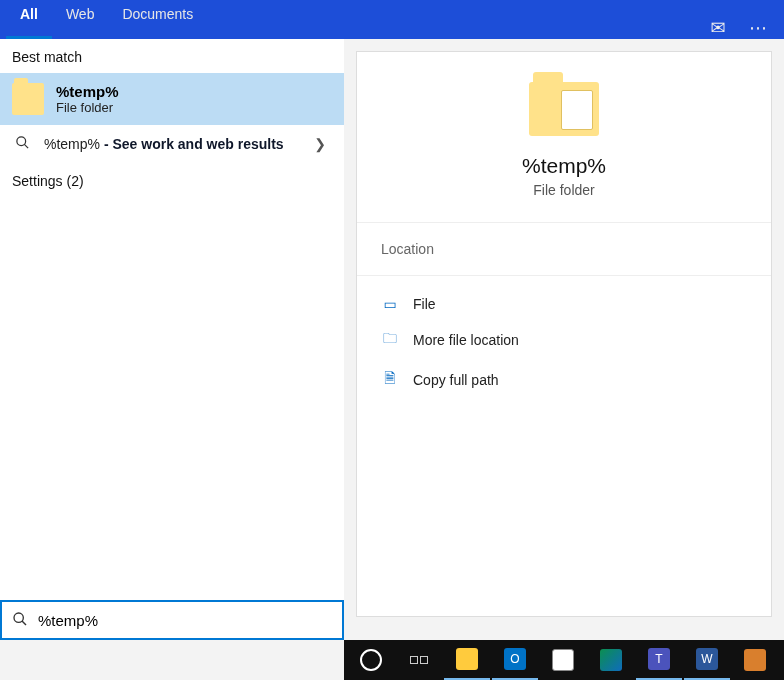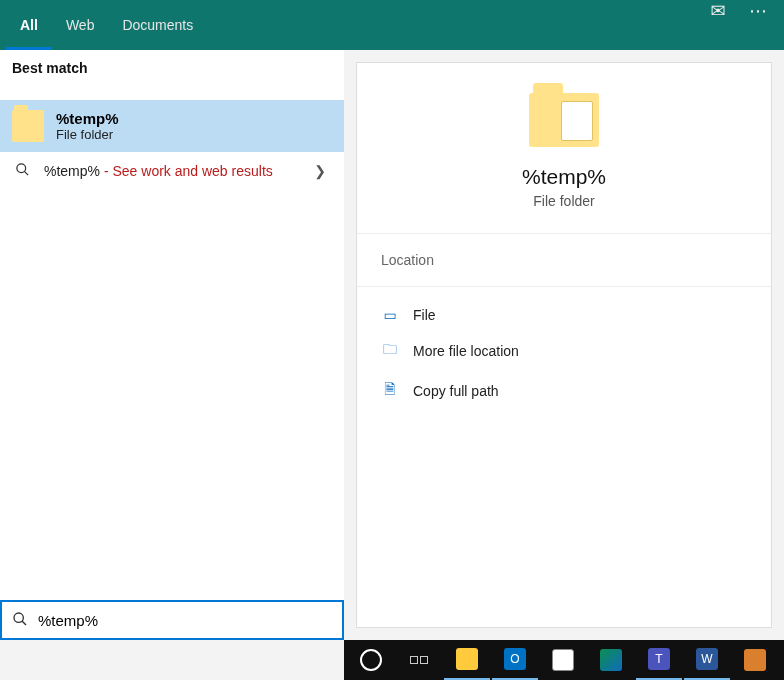--- a/index.html
+++ b/index.html
@@ -1,38 +1,38 @@
 <!DOCTYPE html>
 <html><head>
 <meta charset="utf-8">
 <style>
   * { margin: 0; padding: 0; box-sizing: border-box; font-family: "Segoe UI", Arial, sans-serif; }
   body { width: 784px; height: 680px; background: #f3f3f3; overflow: hidden; position: relative; }
 
   
   .tabbar {
-    height: 50px; background: #0f766e; display: flex; align-items: flex-start;
+    height: 39px; background: #1d4ed8; display: flex; align-items: flex-end;
     padding: 0 6px; color: #fff; font-size: 14px;
   }
   .tab {
     padding: 0 14px; height: 50px; line-height: 50px; cursor: pointer;
     color: #e6e6e6;
   }
   .tab.active { border-bottom: 3px solid #0078d4; color: #fff; font-weight: 600; }
   .tab .caret { font-size: 9px; margin-left: 4px; }
   .tabbar .spacer { flex: 1; }
   .tabicon { width: 40px; text-align: center; color: #eee; font-size: 18px; cursor: pointer; }
 
   
   .main { display: flex; height: 590px; }
 
   
   .left { width: 344px; background: #fff; overflow: hidden; }
   .section-h {
-    padding: 10px 12px 24px; font-size: 14px; color: #111; font-weight: 700;
+    padding: 10px 12px 8px; font-size: 14px; color: #111; font-weight: 400;
   }
 
   .best-match {
     display: flex; align-items: center; gap: 12px; padding: 10px 12px;
     background: #bcdcf4; cursor: pointer;
   }
   .best-match .foldericon {
     width: 32px; height: 32px; background: #ffe28a;
     border-radius: 2px; position: relative;
   }
@@ -41,21 +41,21 @@
     background:#ffe28a; border-radius:2px 2px 0 0;
   }
   .best-match .title { font-size: 15px; font-weight: 600; }
   .best-match .sub   { font-size: 13px; color: #222; }
 
   .webrow {
     display: flex; align-items: center; gap: 12px; padding: 10px 12px;
     cursor: pointer; font-size: 14px; color: #222;
   }
   .webrow .icon { width: 20px; text-align: center; color:#222; }
-  .webrow .hint { color: #b91c1c; }
+  .webrow .hint { color: #0f172a; font-weight: bold; }
   .webrow .chev { margin-left: auto; color:#555; font-size:14px; padding-right:6px;}
 
   
   .right { flex: 1; padding: 12px; }
   .card {
     background: #fff; border: 1px solid #ddd; height: 100%;
     display:flex; flex-direction:column;
   }
   .card-top { text-align: center; padding: 30px 0 24px; }
   .bigfolder {
@@ -151,20 +151,21 @@
             <circle cx="10" cy="10" r="7"></circle>
             <line x1="21" y1="21" x2="15" y2="15"></line>
           </svg>
       </span>
       <span>
         <span>%temp%</span><span class="hint"> - See work and web results</span>
       </span>
       <span class="chev">❯</span>
     </div>
 
+    <div class="section-h">Settings (2)</div>
   </div>
 
   <div class="right">
     <div class="card">
       <div class="card-top">
         <div class="bigfolder"></div>
         <div class="card-title">%temp%</div>
         <div class="card-sub">File folder</div>
       </div>
 

